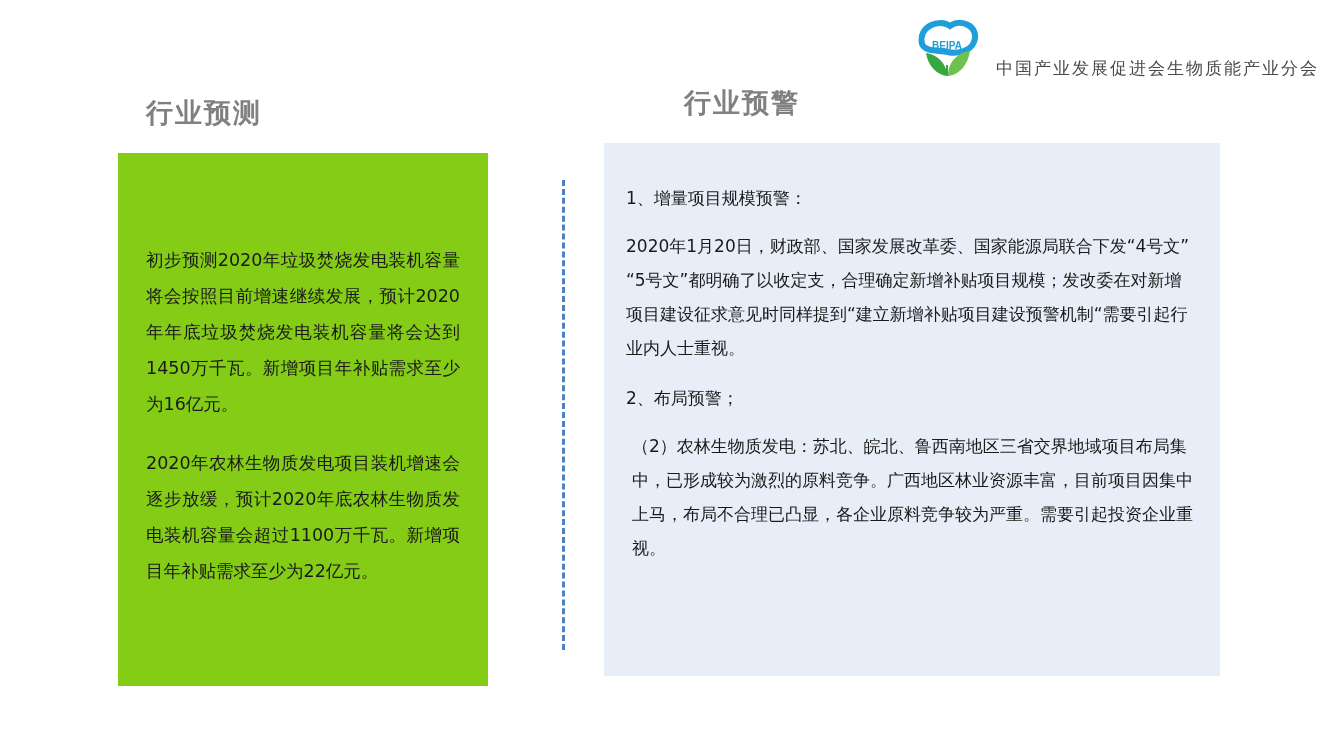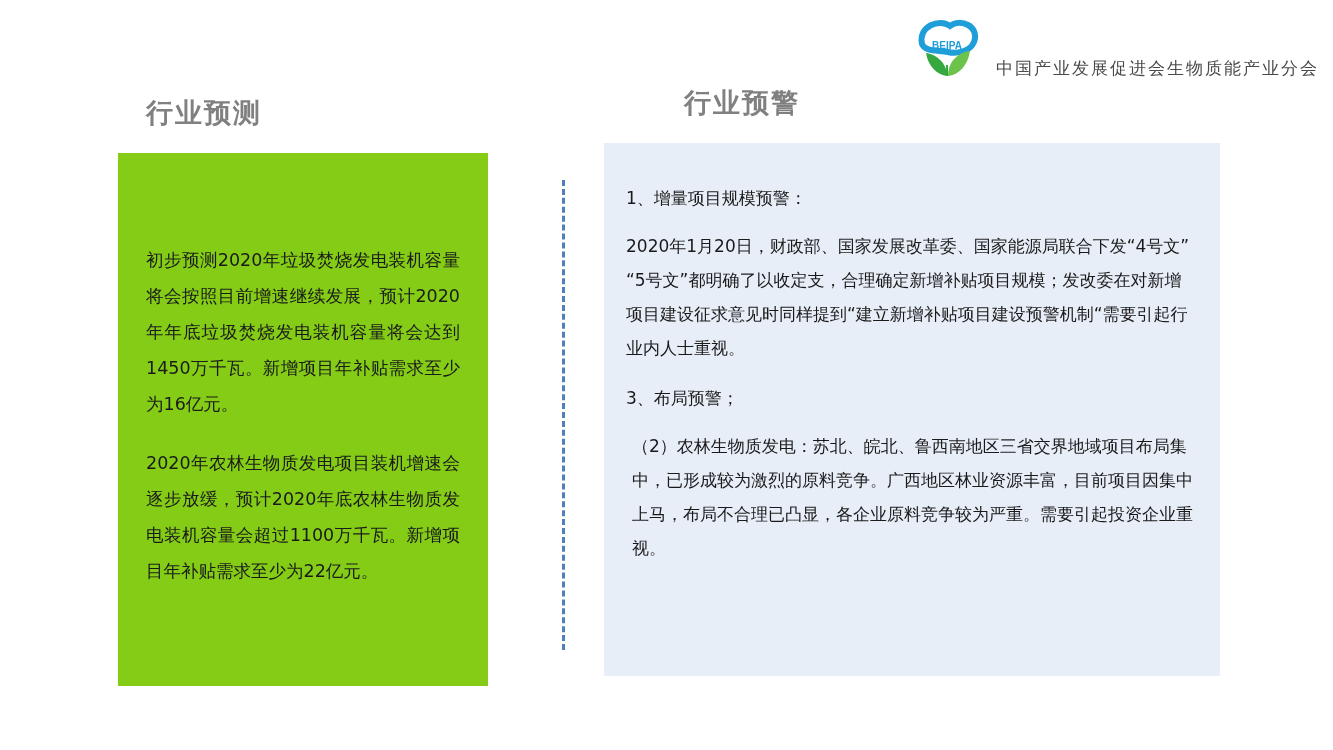--- a/index.html
+++ b/index.html
@@ -136,16 +136,16 @@
     <p>初步预测2020年垃圾焚烧发电装机容量将会按照目前增速继续发展，预计2020年年底垃圾焚烧发电装机容量将会达到1450万千瓦。新增项目年补贴需求至少为16亿元。</p>
     <p>2020年农林生物质发电项目装机增速会逐步放缓，预计2020年底农林生物质发电装机容量会超过1100万千瓦。新增项目年补贴需求至少为22亿元。</p>
   </div>
 </div>
 
 <div class="col-right">
   <h2 class="section-title">行业预警</h2>
   <div class="panel panel-right">
     <p class="blk bold">1、增量项目规模预警：</p>
     <p class="blk">2020年1月20日，财政部、国家发展改革委、国家能源局联合下发“4号文”“5号文”都明确了以收定支，合理确定新增补贴项目规模；发改委在对新增项目建设征求意见时同样提到“建立新增补贴项目建设预警机制“需要引起行业内人士重视。</p>
-    <p class="blk bold">3、布局预警；</p>
+    <p class="blk bold">2、布局预警；</p>
     <p class="blk indent">（2）农林生物质发电：苏北、皖北、鲁西南地区三省交界地域项目布局集中，已形成较为激烈的原料竞争。广西地区林业资源丰富，目前项目因集中上马，布局不合理已凸显，各企业原料竞争较为严重。需要引起投资企业重视。</p>
   </div>
 </div>
 
 </body></html>

